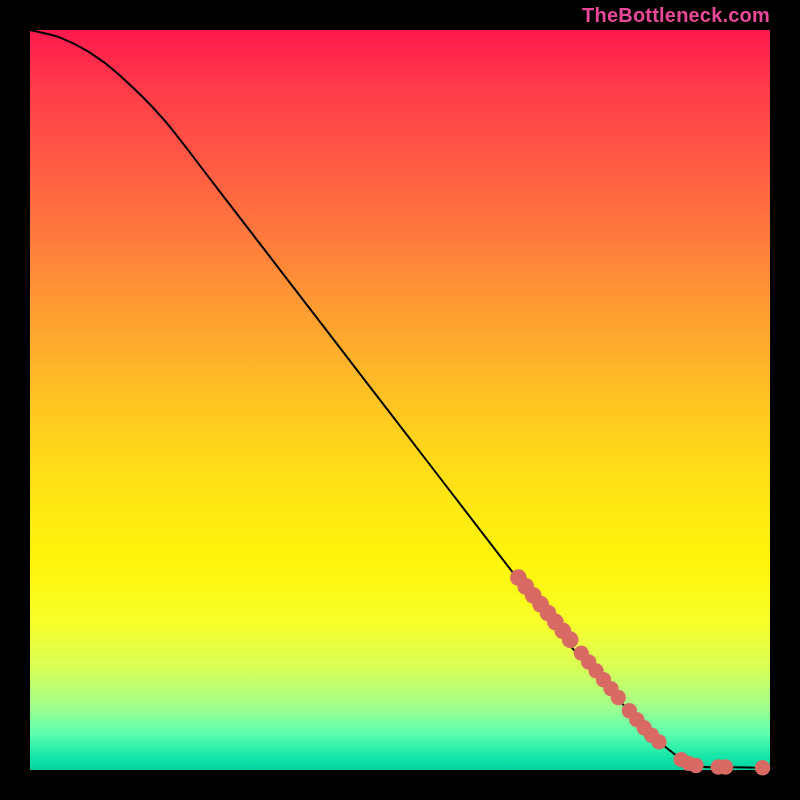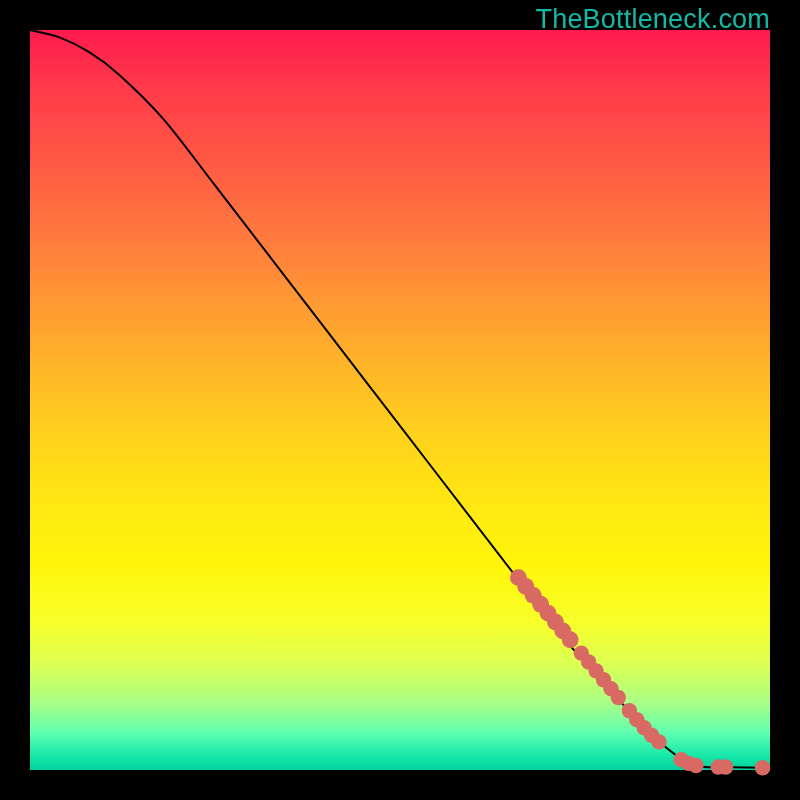--- a/index.html
+++ b/index.html
@@ -42,23 +42,23 @@
       #a8ff88 91%,
       #5effb0 95%,
       #18e8a8 98%,
       #00d2a0 100%
     );
   }
   .watermark {
     position: absolute;
     top: 4px;
     right: 30px;
-    color: #14b8a6;
-    font-size: 27px;
-    font-weight: 400;
+    color: #ec4899;
+    font-size: 20px;
+    font-weight: 700;
     letter-spacing: 0.2px;
     user-select: none;
   }
   svg.curve {
     position: absolute;
     left: 0;
     top: 0;
     width: 740px;
     height: 740px;
     overflow: visible;

